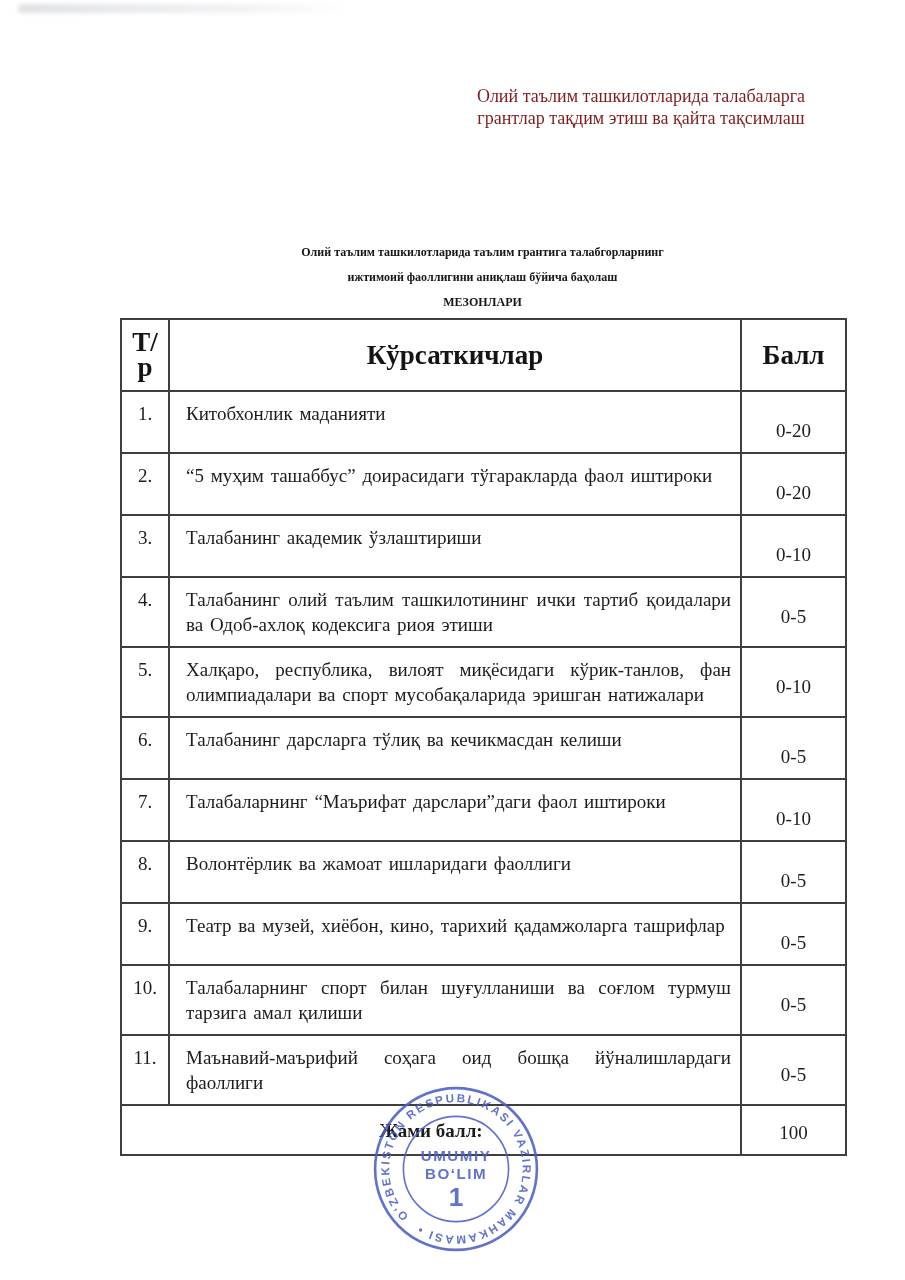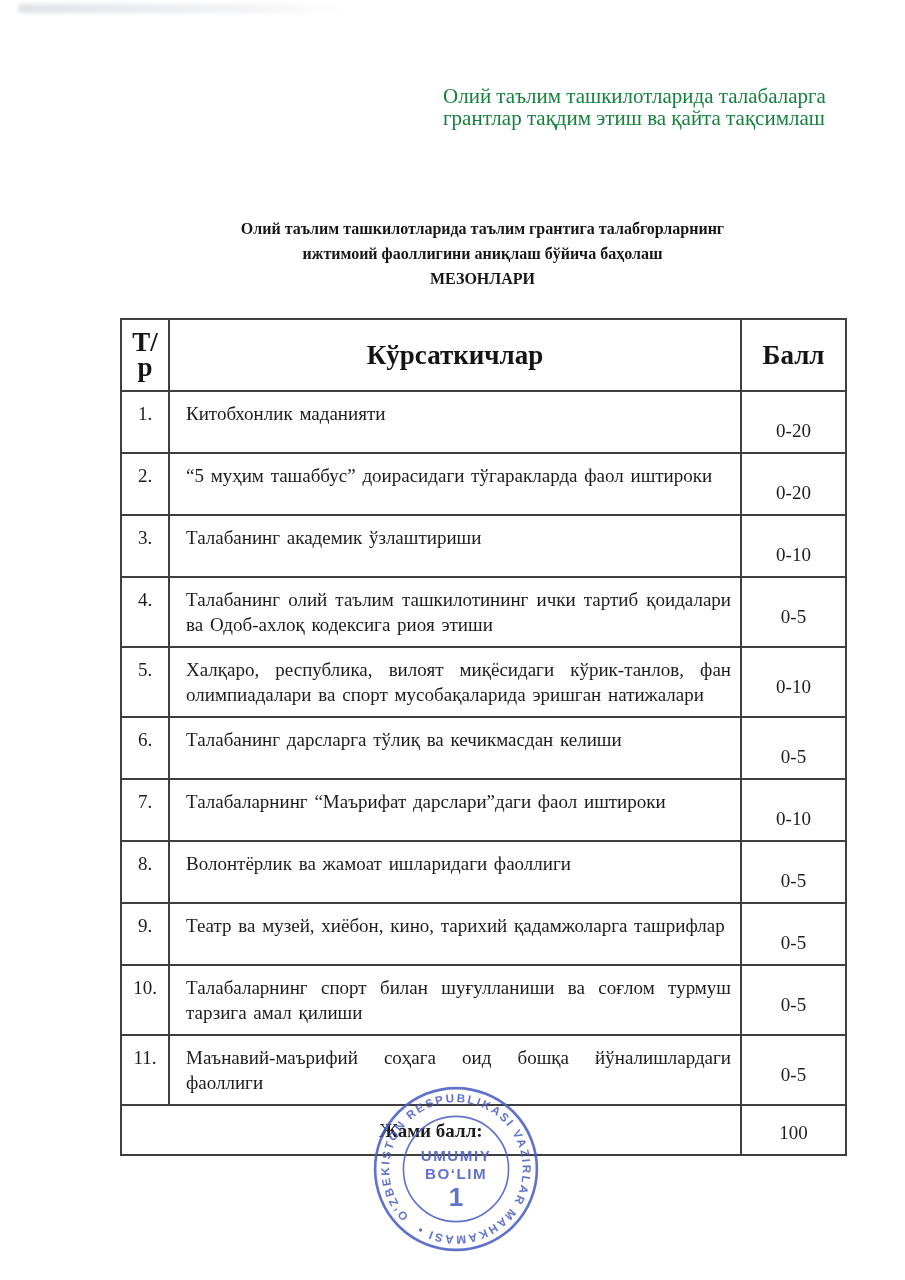--- a/index.html
+++ b/index.html
@@ -25,32 +25,33 @@
     background: linear-gradient(to right, #b9bcc2 0%, #cfd2d8 35%, #e3e5e9 70%, rgba(255,255,255,0) 100%);
     filter: blur(2px);
     opacity: 0.45;
     border-radius: 4px;
   }
   .annex-ref {
     position: absolute;
     top: 86px;
     right: 66px;
     width: 396px;
-    font-size: 21px;
+    text-align: center;
+    font-size: 18px;
     line-height: 21.5px;
-    color: #15803d;
+    color: #7f1d1d;
   }
   .doc-title {
     position: absolute;
-    top: 216px;
+    top: 240px;
     left: 120px;
     width: 725px;
     text-align: center;
     font-weight: bold;
-    font-size: 16px;
+    font-size: 12px;
     line-height: 25px;
     color: #161616;
   }
   .criteria-table {
     position: absolute;
     top: 318px;
     left: 120px;
     width: 725px;
     border-collapse: collapse;
     table-layout: fixed;

